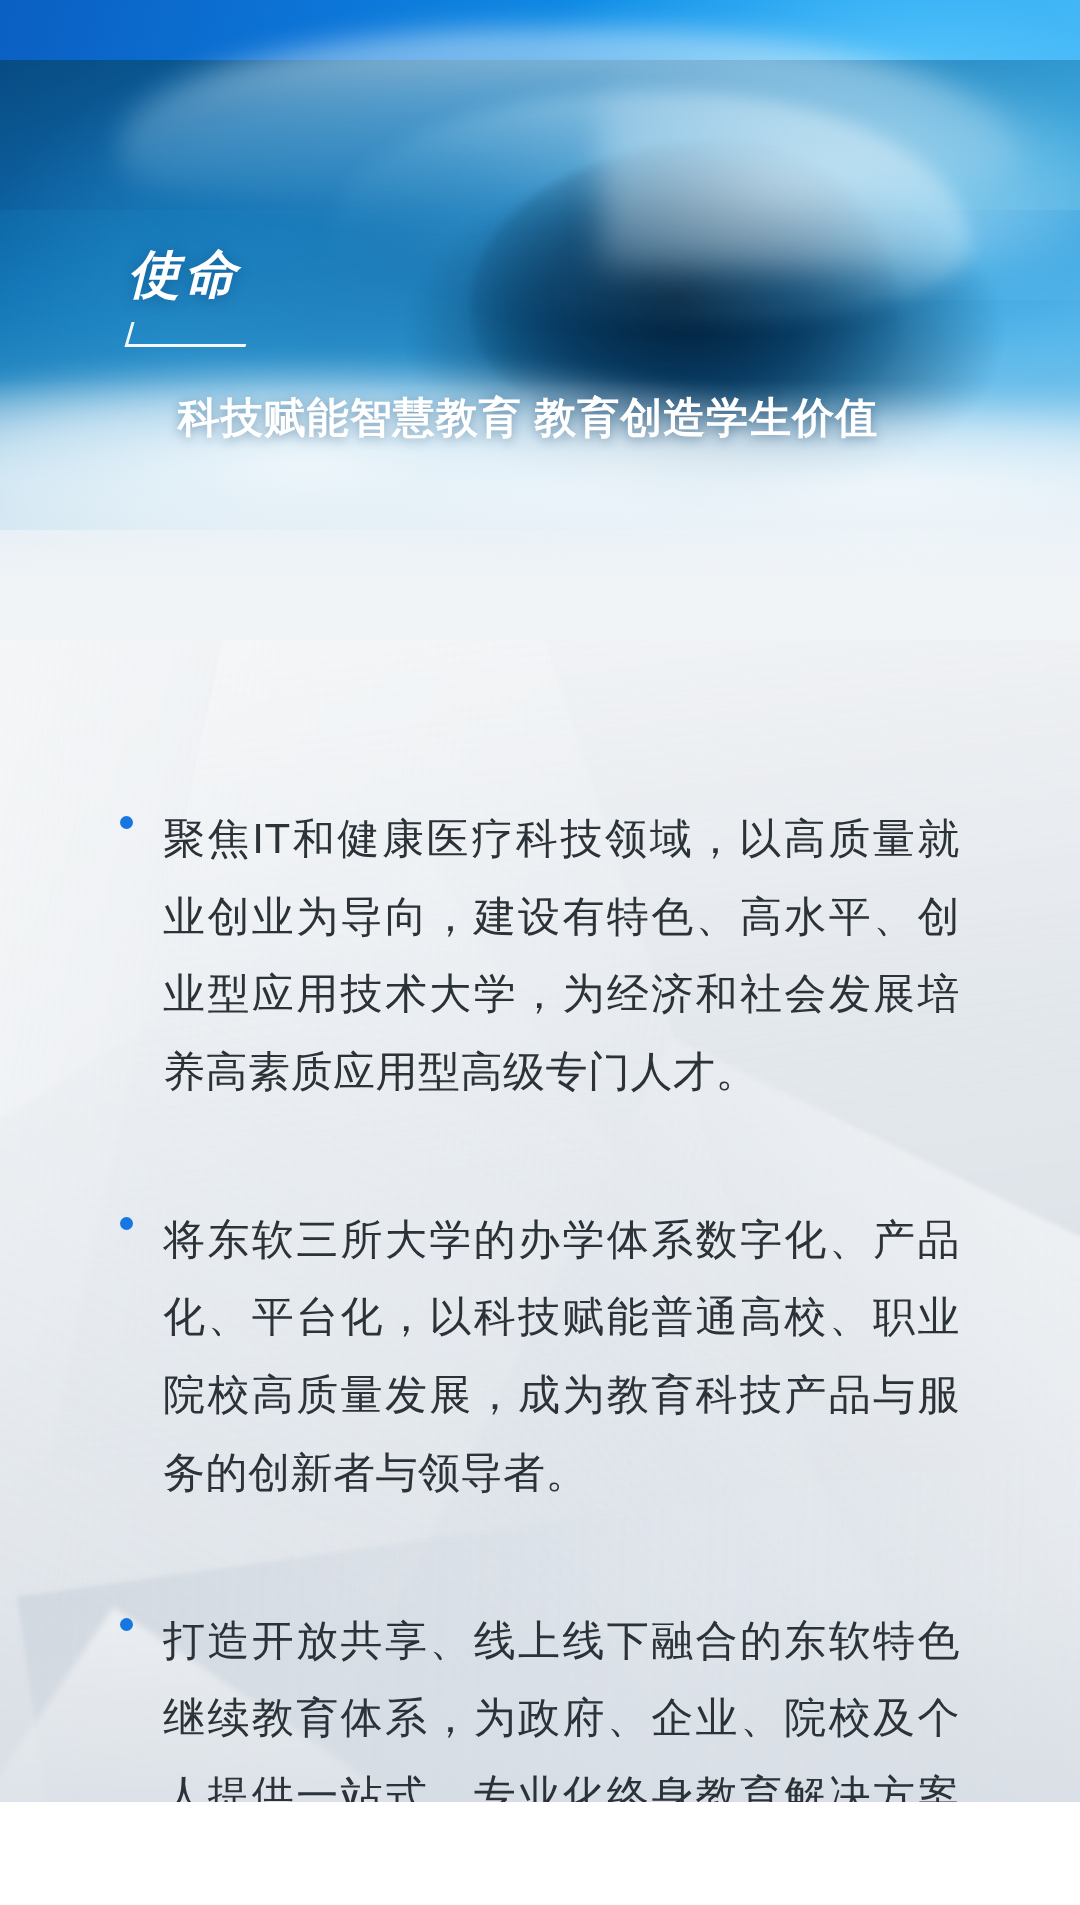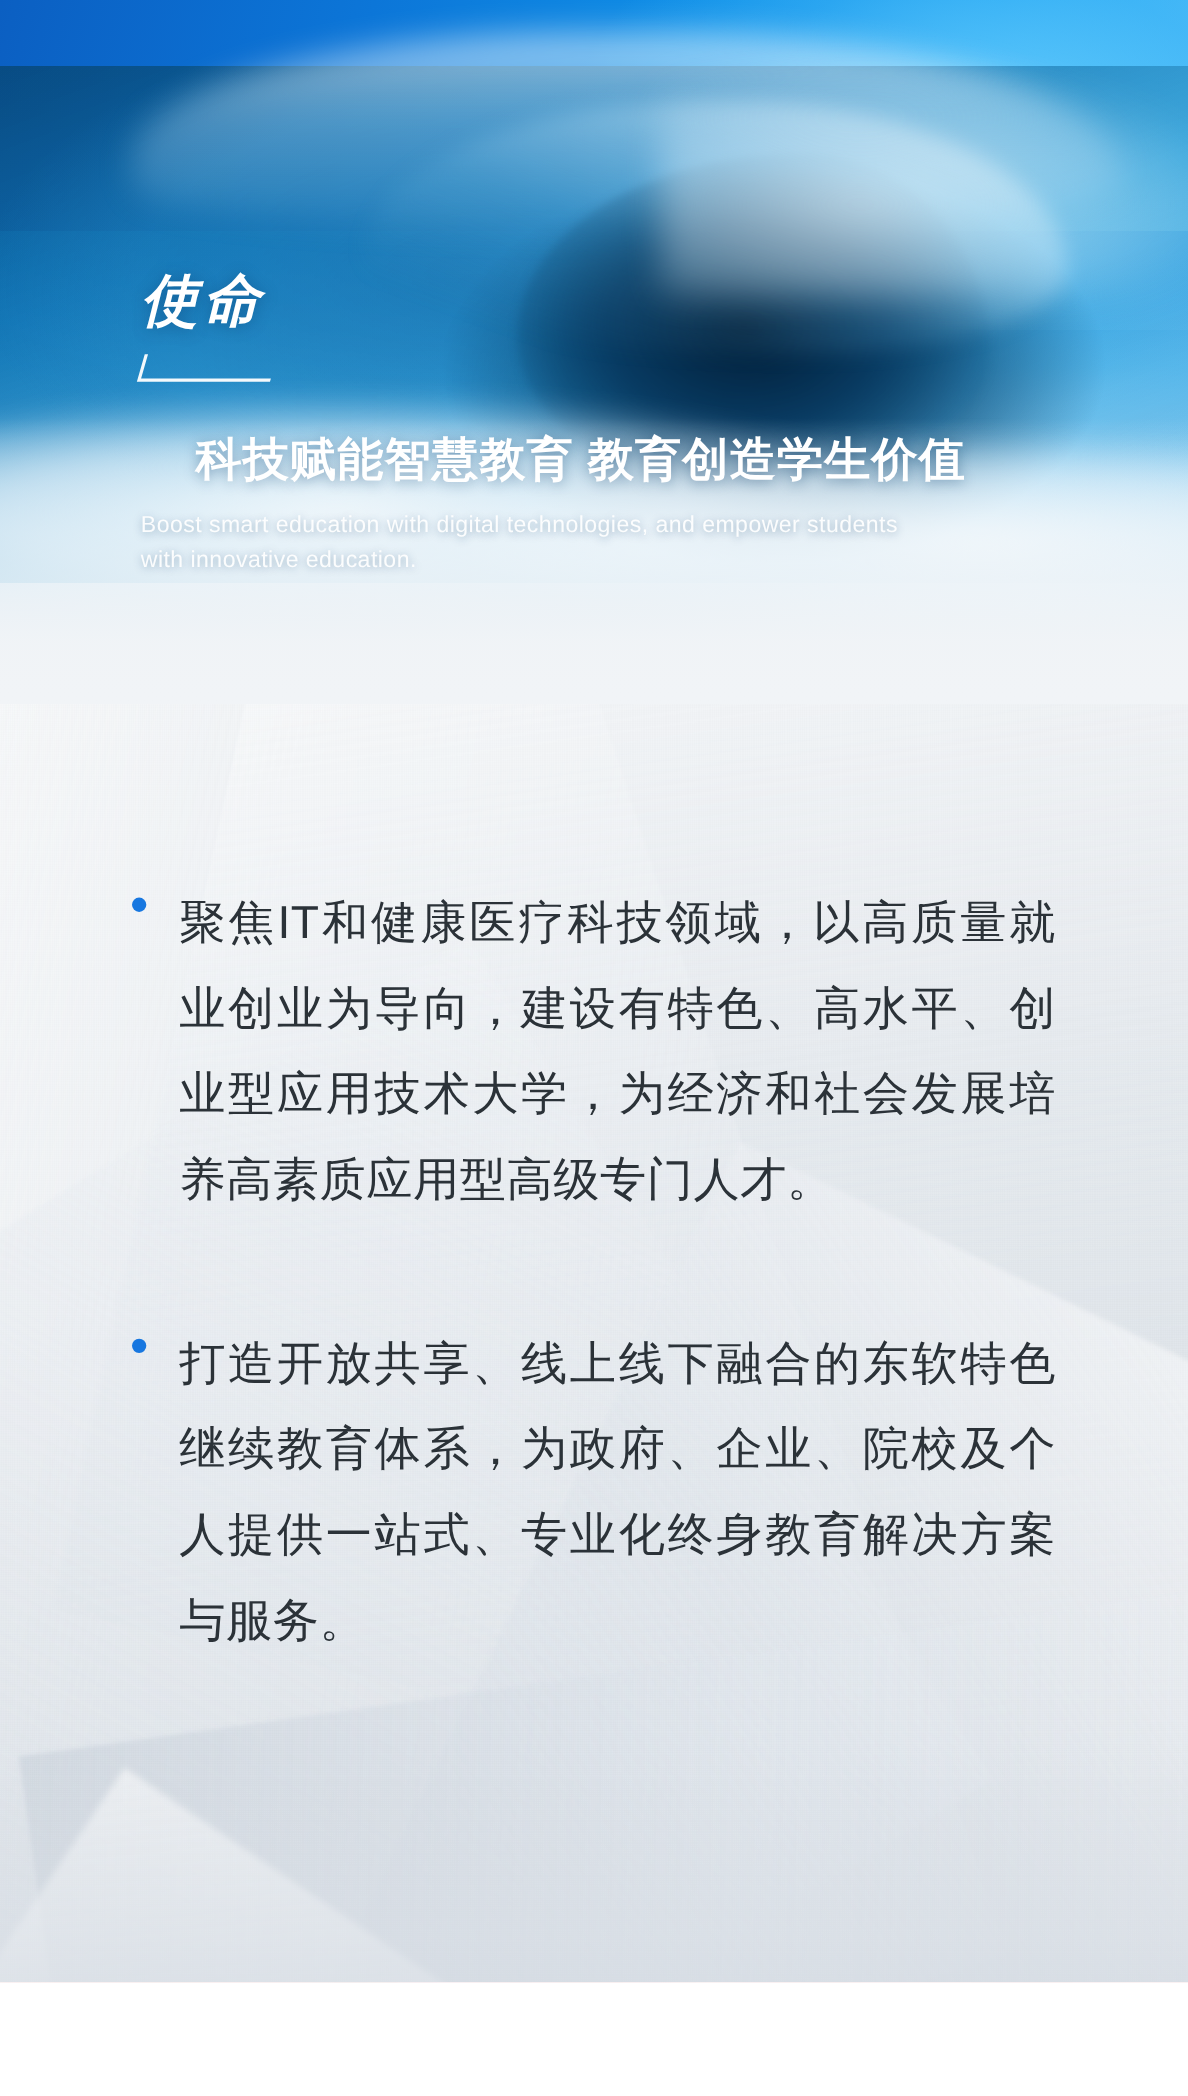--- a/index.html
+++ b/index.html
@@ -273,27 +273,30 @@
     <div class="wave-lip"></div>
     <div class="wave-spray"></div>
     <div class="wave-foam"></div>
     <div class="hero-fade"></div>
   </div>
 
   <div class="headline-block">
     <div class="kicker">使命</div>
     <div class="kicker-rule"></div>
     <div class="headline-cn">科技赋能智慧教育 教育创造学生价值</div>
-    <div class="headline-en">Boost smart education with digital technologies, and empower students with innovative education.</div>
   </div>
 
   <div class="bullets">
     <div class="bullet-item">
       <span class="bullet-dot"></span>
       <div class="bullet-text">聚焦IT和健康医疗科技领域，以高质量就业创业为导向，建设有特色、高水平、创业型应用技术大学，为经济和社会发展培养高素质应用型高级专门人才。</div>
     </div>
     <div class="bullet-item">
       <span class="bullet-dot"></span>
+      <div class="bullet-text">将东软三所大学的办学体系数字化、产品化、平台化，以科技赋能普通高校、职业院校高质量发展，成为教育科技产品与服务的创新者与领导者。</div>
+    </div>
+    <div class="bullet-item">
+      <span class="bullet-dot"></span>
       <div class="bullet-text">打造开放共享、线上线下融合的东软特色继续教育体系，为政府、企业、院校及个人提供一站式、专业化终身教育解决方案与服务。</div>
     </div>
   </div>
 
 </div>
 
 </body></html>

